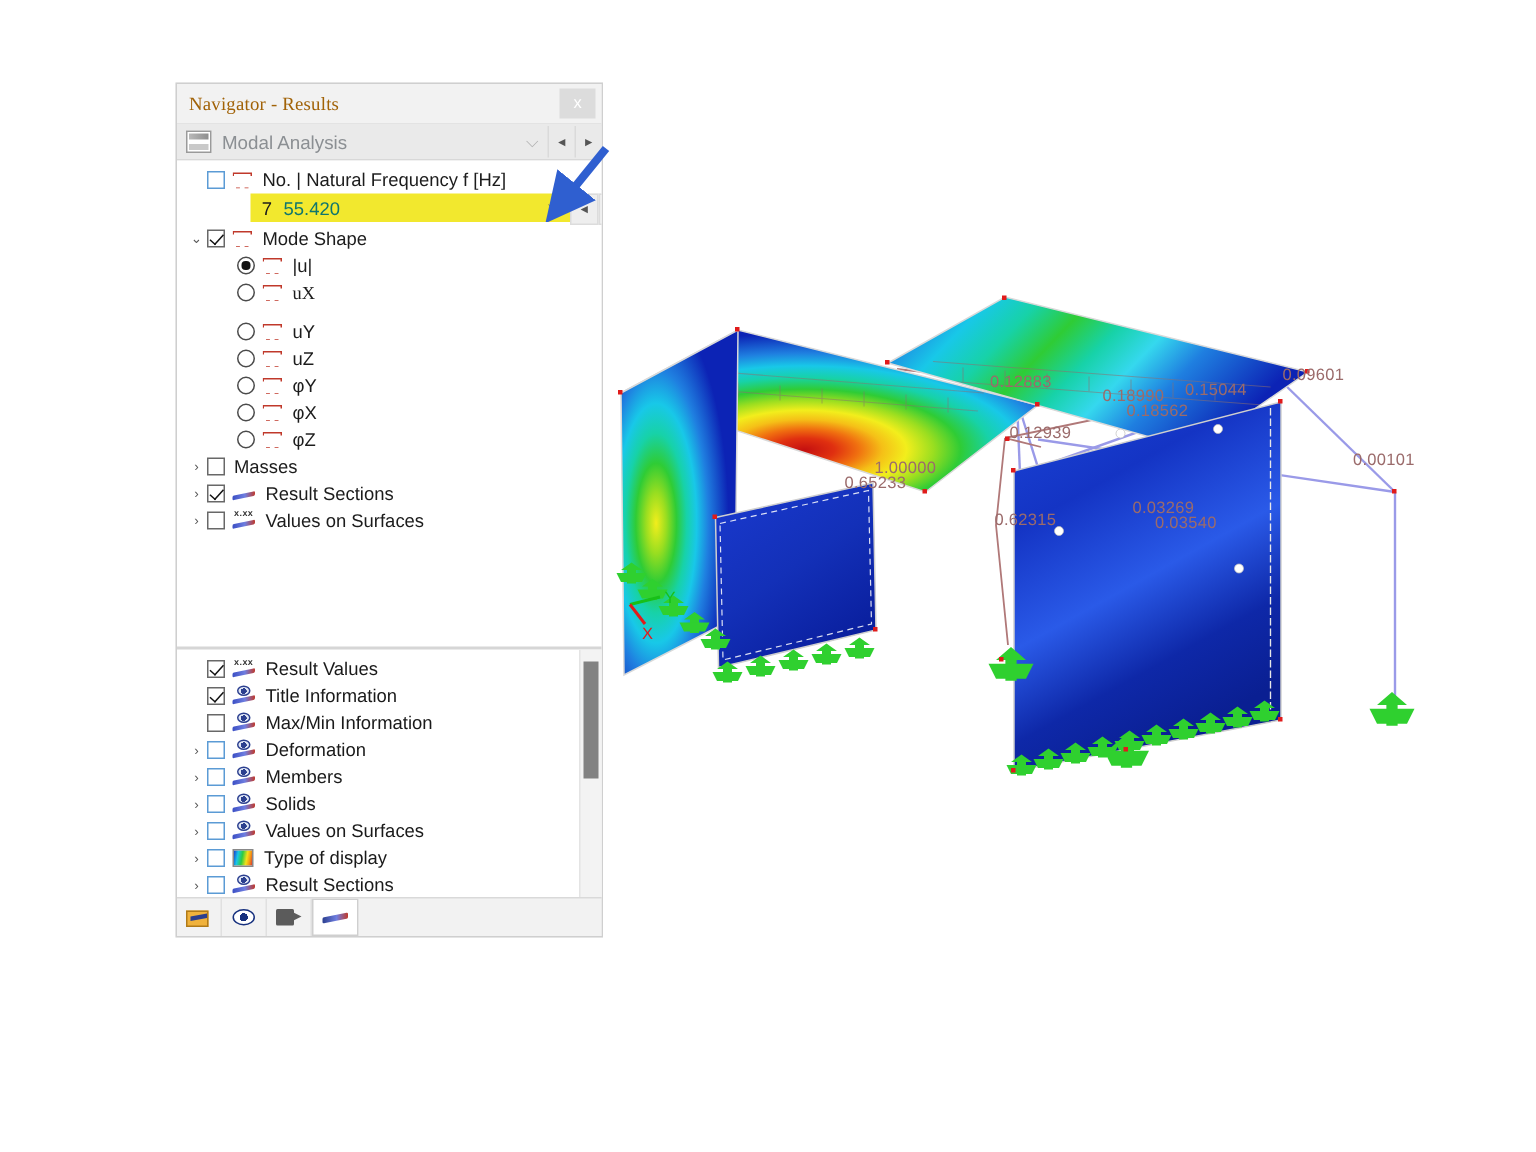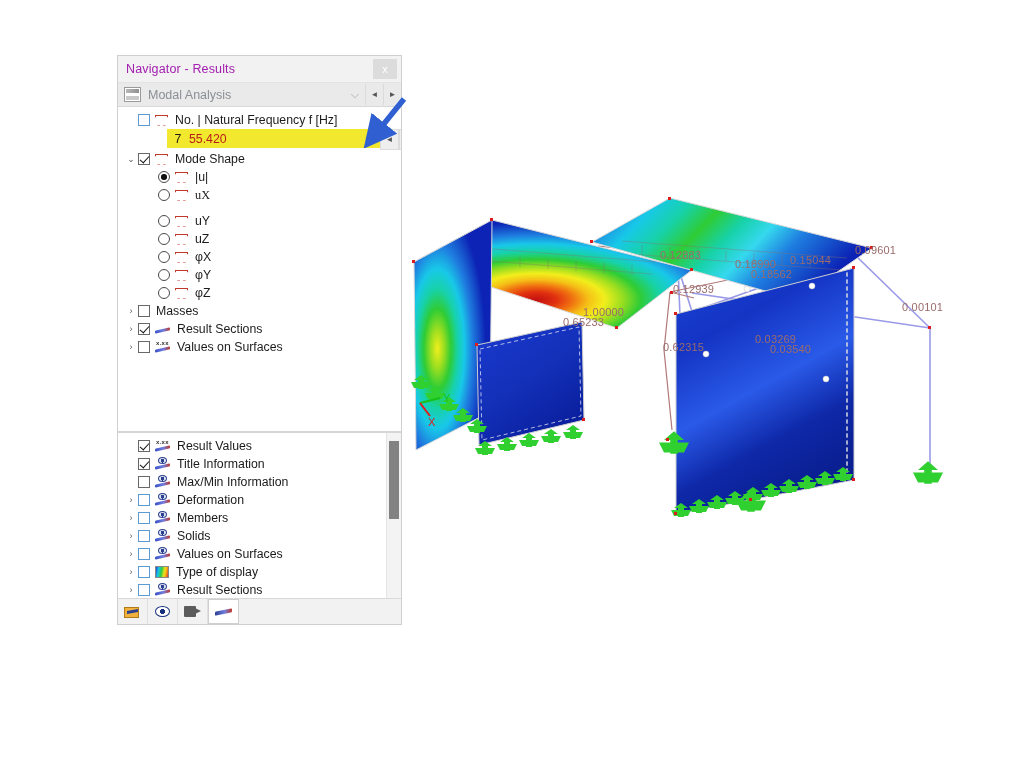--- a/index.html
+++ b/index.html
@@ -24,21 +24,21 @@
   }
   .nav-titlebar{
     height:26px;flex:0 0 26px;
     background:#f2f2f2;
     display:flex;align-items:center;
     padding-left:8px;
     border-bottom:1px solid #e3e3e3;
     position:relative;
   }
   .nav-title{
-    font-size:12.5px;color:#a21caf;letter-spacing:.15px;
+    font-size:12.5px;color:#a16207;letter-spacing:.15px;font-family:Liberation Serif, serif;
   }
   .nav-close{
     position:absolute;right:4px;top:3px;width:24px;height:20px;
     background:#dcdcdc;
     display:flex;align-items:center;justify-content:center;
     color:#ffffff;font-size:11px;line-height:1;
   }
 
   
   .analysis-bar{
@@ -150,21 +150,21 @@
     border:1px solid #888;box-sizing:border-box;
   }
   .tlabel{margin-left:1px;}
 
   
   .freq-row{
     height:19px;display:flex;align-items:center;margin-left:49px;
     width:213px;background:#f2e82e;position:relative;
   }
   .freq-no{width:22px;text-align:center;font-size:12.3px;color:#1b1b1b;}
-  .freq-val{font-size:12.3px;color:#b91c1c;}
+  .freq-val{font-size:12.3px;color:#0f766e;}
   .freq-caret{position:absolute;right:7px;top:3px;color:#5c5c5c;font-size:10px;}
   .freq-spins{
     position:absolute;left:262px;top:0;display:flex;height:19px;
   }
   .freq-spins .spin-btn{height:19px;background:#eeeeee;border:1px solid #dcdcdc;}
 
   
   .list-lower{
     flex:0 0 165px;background:#ffffff;position:relative;overflow:hidden;
     border-top:1px solid #d6d6d6;
@@ -302,26 +302,26 @@
       <span class="tlabel">uY</span>
     </div>
     <div class="trow" style="padding-left:40px;">
       <span class="radio"></span>
       <span class="ic-surf"></span>
       <span class="tlabel">uZ</span>
     </div>
     <div class="trow" style="padding-left:40px;">
       <span class="radio"></span>
       <span class="ic-surf"></span>
-      <span class="tlabel">φX</span>
+      <span class="tlabel">φY</span>
     </div>
     <div class="trow" style="padding-left:40px;">
       <span class="radio"></span>
       <span class="ic-surf"></span>
-      <span class="tlabel">φY</span>
+      <span class="tlabel">φX</span>
     </div>
     <div class="trow" style="padding-left:40px;">
       <span class="radio"></span>
       <span class="ic-surf"></span>
       <span class="tlabel">φZ</span>
     </div>
 
     <div class="trow">
       <span class="expander">›</span>
       <span class="cbox"></span>

